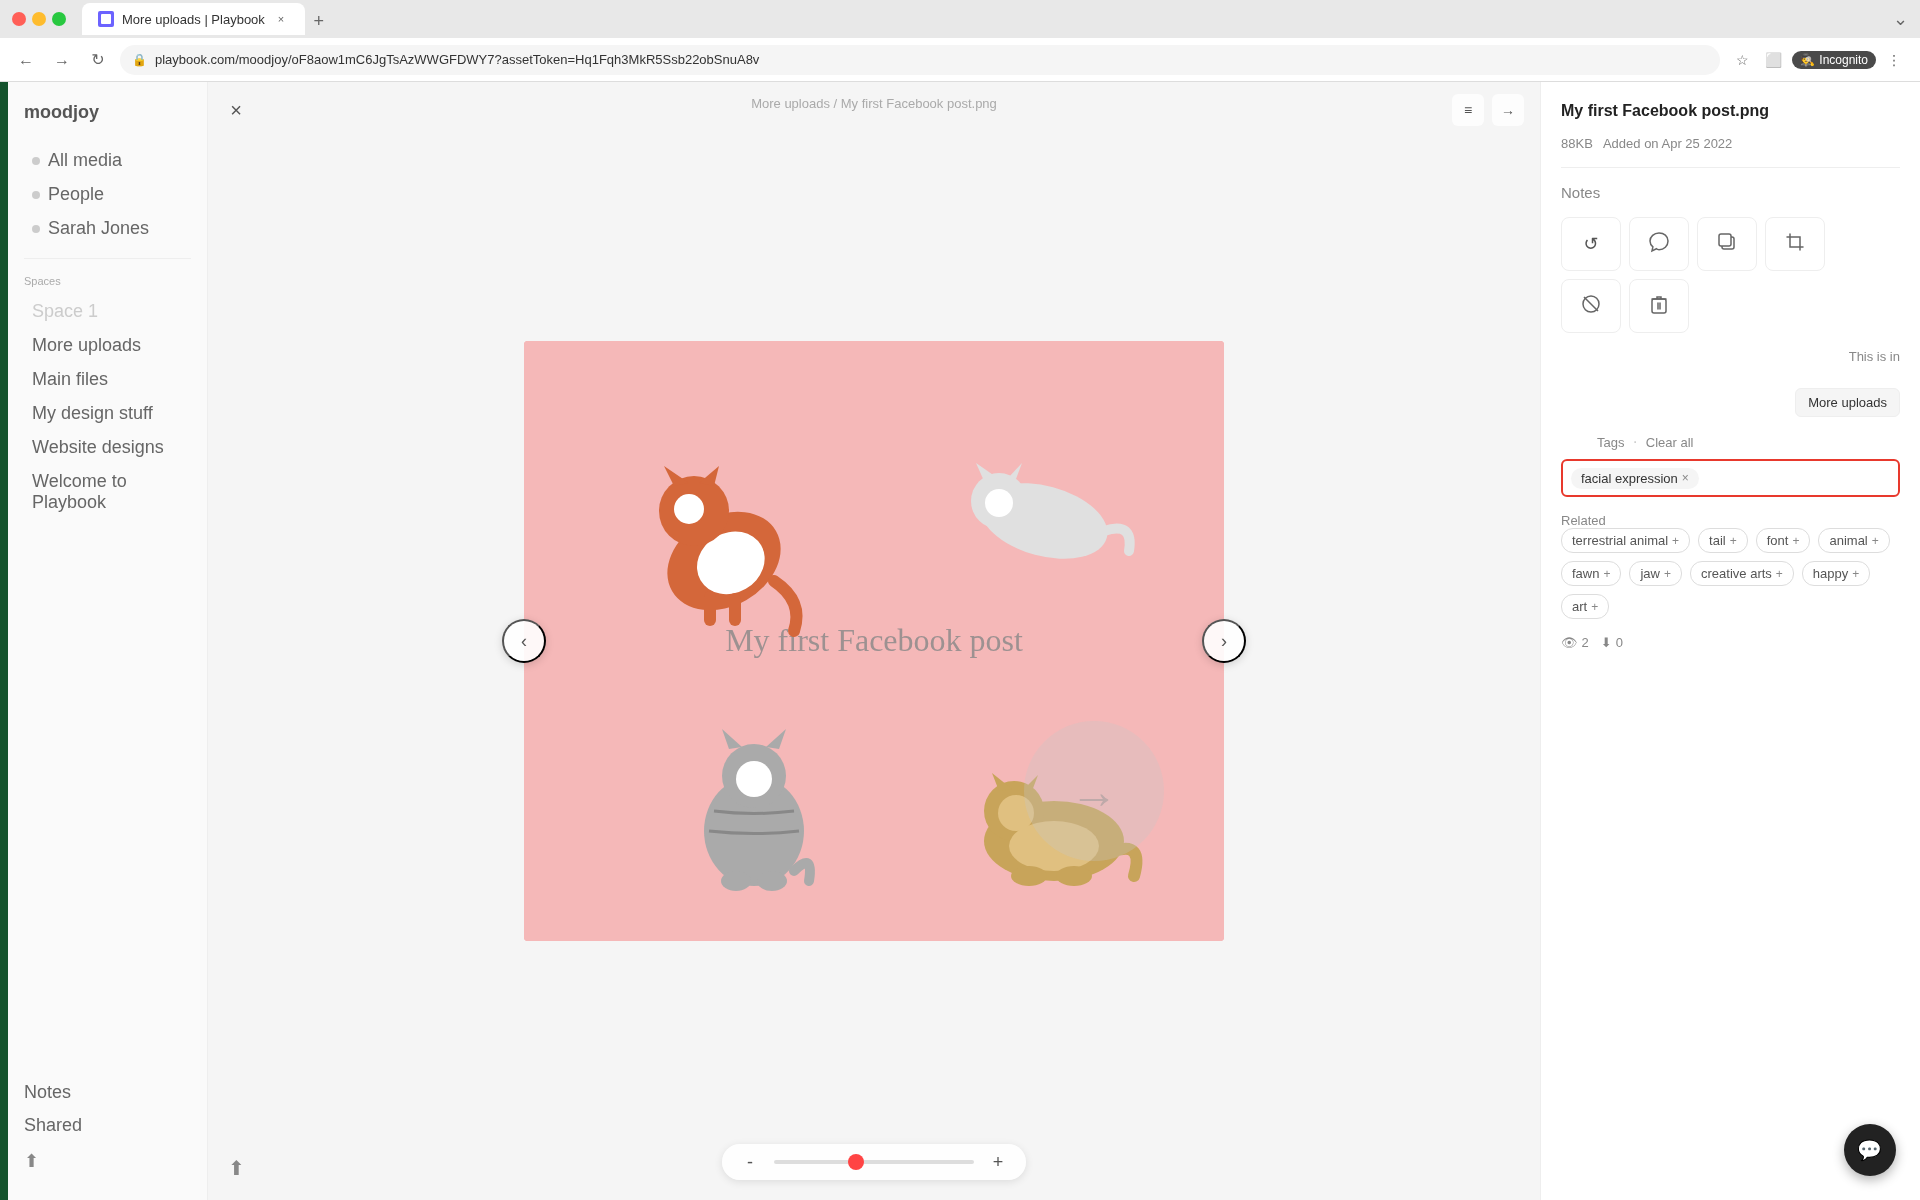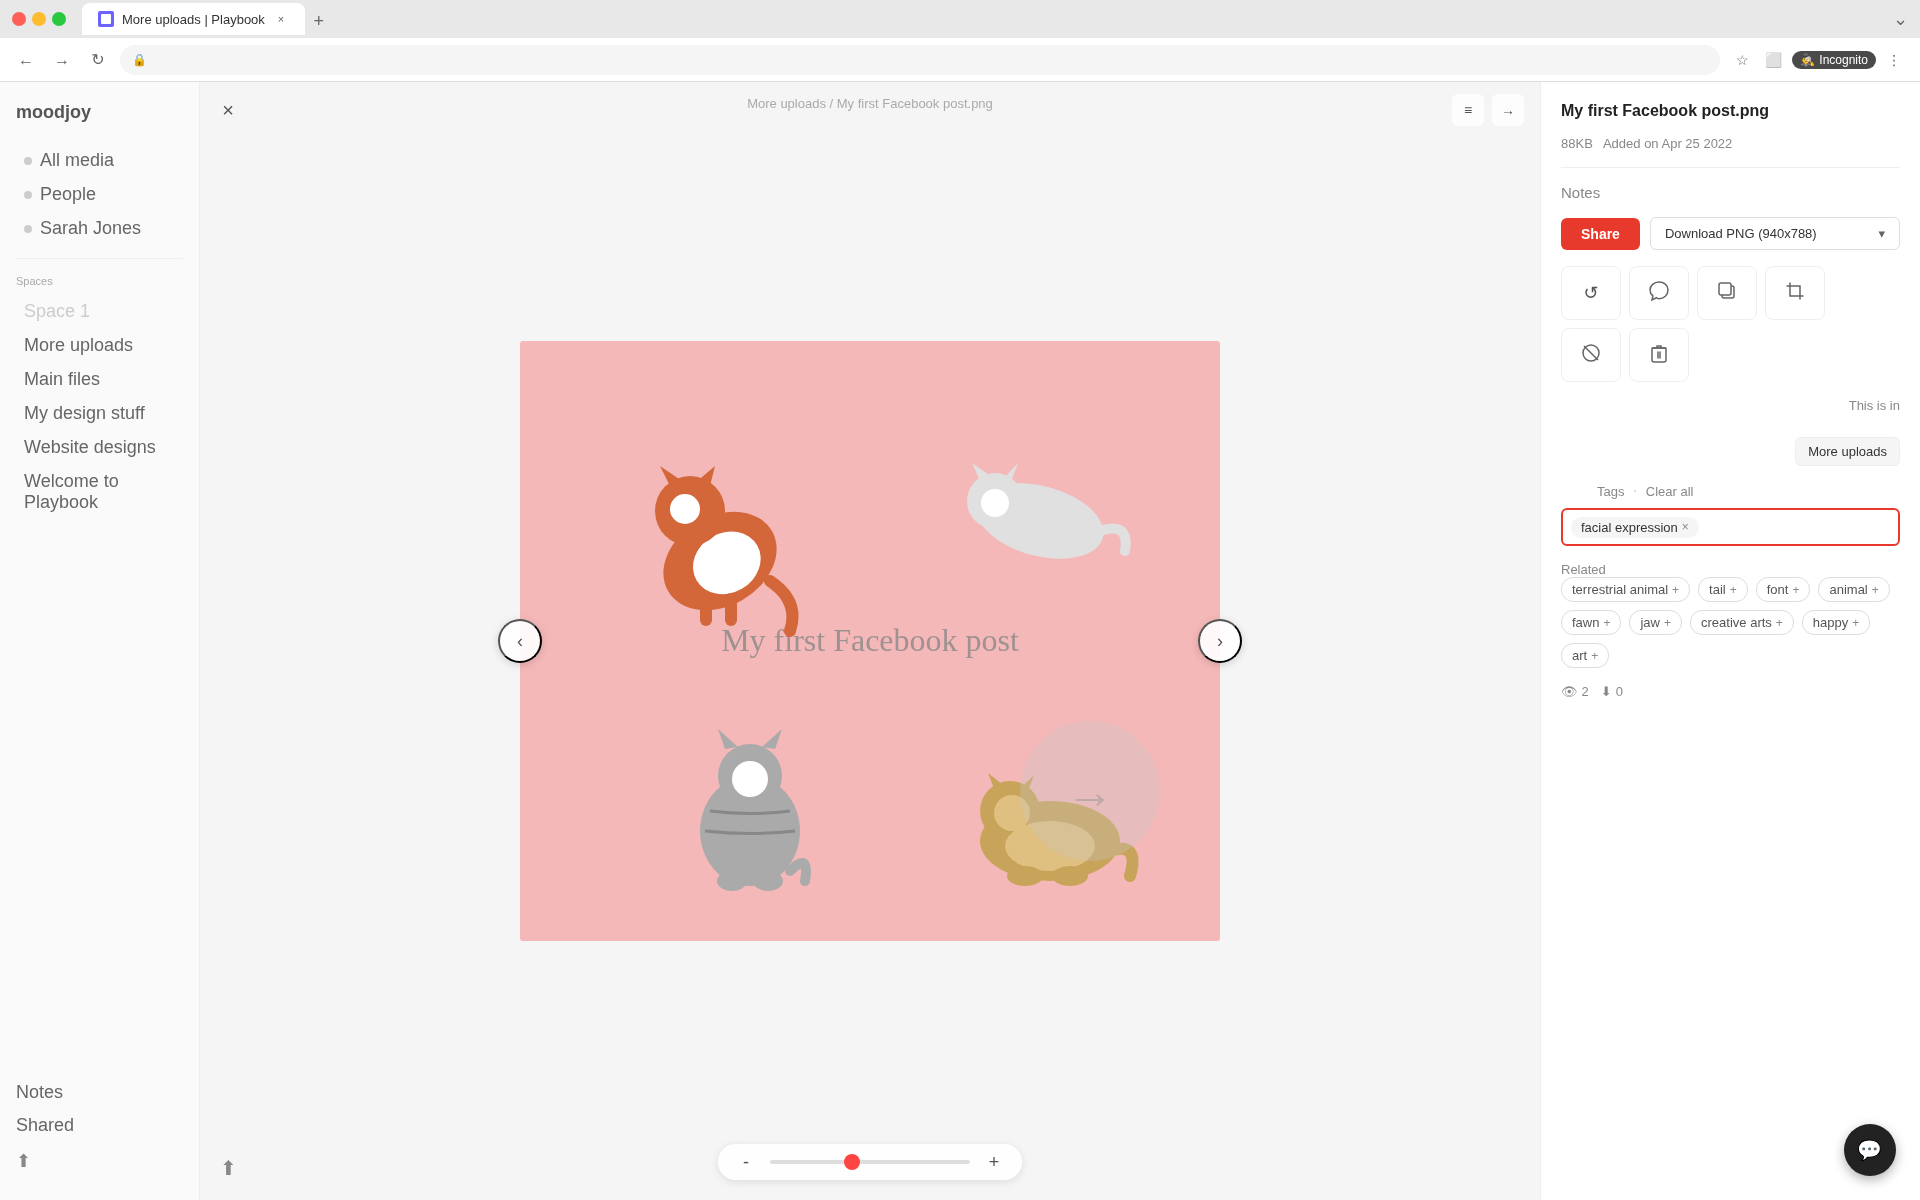--- a/index.html
+++ b/index.html
@@ -24,21 +24,21 @@
     .nav-bar { height: 44px; background: #fff; display: flex; align-items: center; padding: 0 12px; gap: 8px; border-bottom: 1px solid #ddd; }
     .nav-btn { width: 28px; height: 28px; border: none; background: none; cursor: pointer; color: #666; font-size: 16px; border-radius: 4px; display: flex; align-items: center; justify-content: center; }
     .address-bar { flex: 1; height: 30px; background: #f5f5f5; border-radius: 15px; display: flex; align-items: center; padding: 0 12px; gap: 8px; font-size: 13px; color: #333; }
     .lock-icon { color: #666; font-size: 12px; }
     .address-text { flex: 1; font-size: 13px; color: #333; }
     .nav-actions { display: flex; gap: 4px; align-items: center; }
     .nav-action-btn { width: 28px; height: 28px; border: none; background: none; cursor: pointer; color: #666; font-size: 14px; border-radius: 4px; display: flex; align-items: center; justify-content: center; }
     .incognito-badge { background: #4a4a4a; color: white; border-radius: 12px; padding: 2px 8px; font-size: 12px; display: flex; align-items: center; gap: 4px; }
 
     
-    .page { display: flex; flex: 1; background: #14532d; position: relative; }
+    .page { display: flex; flex: 1; background: #14532d; position: relative; padding-left: 8px; }
 
     
     .sidebar { width: 200px; background: #fafafa; border-right: 1px solid #eee; padding: 12px 0; display: flex; flex-direction: column; position: relative; }
     .sidebar-logo { padding: 8px 16px; font-size: 18px; font-weight: 700; color: #555; margin-bottom: 8px; }
     .sidebar-section { padding: 4px 0; }
     .sidebar-item { padding: 6px 16px; font-size: 18px; color: #666; cursor: pointer; display: flex; align-items: center; gap: 8px; border-radius: 4px; margin: 1px 8px; }
     .sidebar-item .dot { width: 8px; height: 8px; border-radius: 50%; background: #ccc; flex-shrink: 0; }
     .sidebar-divider { height: 1px; background: #eee; margin: 8px 16px; }
 
     
@@ -133,20 +133,21 @@
       <span>⌄</span>
     </div>
   </div>
 
   <div class="nav-bar">
     <button class="nav-btn">←</button>
     <button class="nav-btn">→</button>
     <button class="nav-btn">↻</button>
     <div class="address-bar">
       <span class="lock-icon">🔒</span>
+      <span class="address-text">playbook.com/moodjoy/oF8aow1mC6JgTsAzWWGFDWY7?assetToken=Hq1Fqh3MkR5Ssb22obSnuA8v</span>
     </div>
     <div class="nav-actions">
       <button class="nav-action-btn">☆</button>
       <button class="nav-action-btn">⬜</button>
       <div class="incognito-badge">
         <span>🕵</span>
         <span>Incognito</span>
       </div>
       <button class="nav-action-btn">⋮</button>
     </div>
@@ -322,27 +323,20 @@
     <div class="right-panel">
       <div class="file-title">My first Facebook post.png</div>
       <div class="file-meta">
         <span>88KB</span>
         &nbsp;
         <span>Added on Apr 25 2022</span>
       </div>
 
       <div class="notes-label">Notes</div>
 
-      <div class="action-buttons">
-        <button class="share-btn">Share</button>
-        <button class="download-btn">
-          <span>Download PNG (940x788)</span>
-          <span class="download-caret">▾</span>
-        </button>
-      </div>
 
       <div class="icon-grid">
         <div class="icon-row">
           <button class="icon-btn" title="Reload">
             <span>↺</span>
           </button>
           <button class="icon-btn" title="Comment">
             <span>
               <svg width="22" height="22" viewBox="0 0 22 22" fill="none" xmlns="http://www.w3.org/2000/svg">
                 <path d="M11 2C6.03 2 2 5.58 2 10c0 2.3 1.1 4.38 2.88 5.88L4 20l4.45-2.22C9.25 18.58 10.1 18.72 11 18.72c4.97 0 9-3.58 9-8.72S15.97 2 11 2z" stroke="#666" stroke-width="1.5" fill="none"></path>

